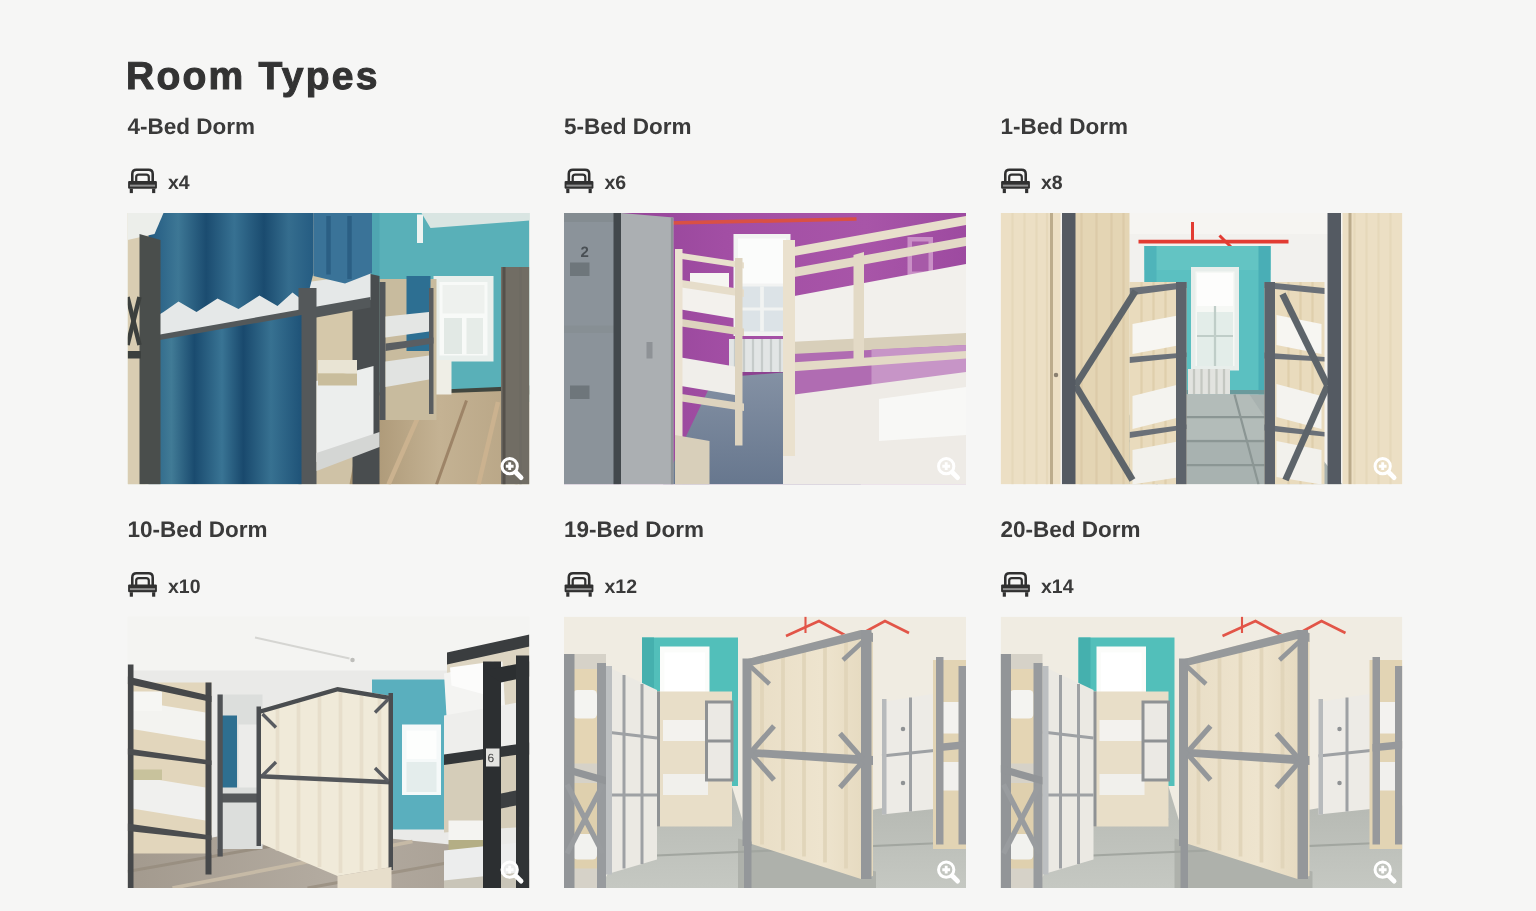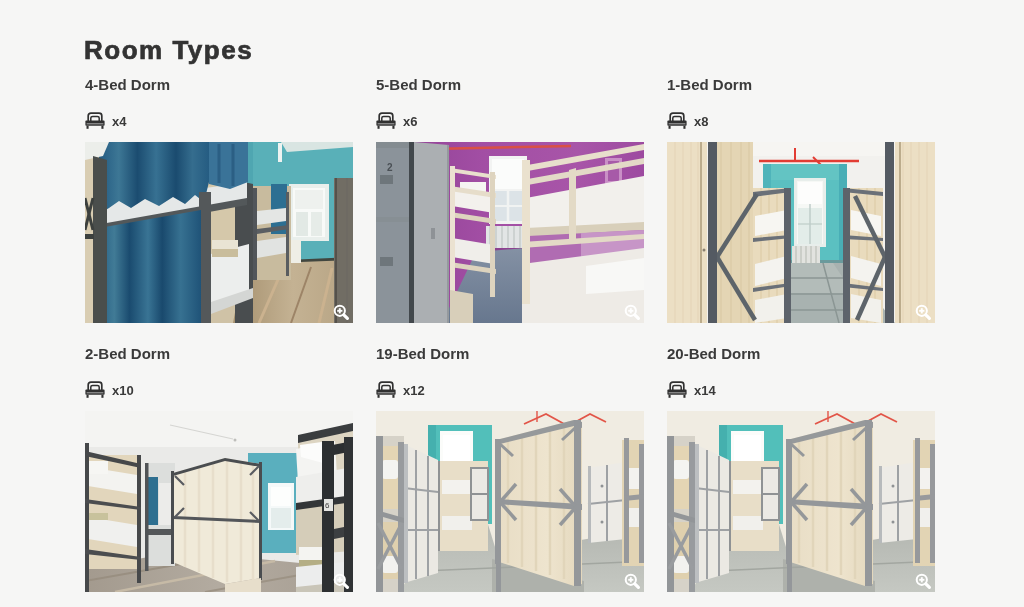--- a/index.html
+++ b/index.html
@@ -279,21 +279,21 @@
 </svg>
       <svg class="mag" width="17" height="17" viewBox="0 0 17 17">
 <circle cx="6.8" cy="6.8" r="5.1" fill="none" stroke="#ffffff" stroke-width="2"></circle>
 <line x1="4.2" y1="6.8" x2="9.4" y2="6.8" stroke="#ffffff" stroke-width="1.9"></line>
 <line x1="6.8" y1="4.2" x2="6.8" y2="9.4" stroke="#ffffff" stroke-width="1.9"></line>
 <line x1="10.8" y1="10.8" x2="14.4" y2="14.4" stroke="#ffffff" stroke-width="3.2" stroke-linecap="round"></line>
 </svg>
     </div>
 </div>
 <div class="card" style="left:85px; top:347px;">
-  <div class="title">2-Bed Dorm</div>
+  <div class="title">10-Bed Dorm</div>
   <div class="beds">
       <svg class="bedicon" width="20" height="18" viewBox="0 0 20 18">
 <path d="M3.2,10.5 V4.8 Q3.2,2.2 6,2.2 H14 Q16.8,2.2 16.8,4.8 V10.5" fill="none" stroke="#303030" stroke-width="1.7"></path>
 <path d="M5.8,10.5 V7 Q5.8,5.4 7.6,5.4 H12.4 Q14.2,5.4 14.2,7 V10.5" fill="none" stroke="#303030" stroke-width="1.5"></path>
 <rect x="0.4" y="9.6" width="19.2" height="5.2" rx="0.8" fill="#303030"></rect>
 <rect x="1.6" y="12.1" width="16.8" height="1.3" fill="#909090"></rect>
 <rect x="1.5" y="14.8" width="2.1" height="3.0" fill="#303030"></rect>
 <rect x="16.4" y="14.8" width="2.1" height="3.0" fill="#303030"></rect>
 </svg>
       <span class="cnt">x10</span>

